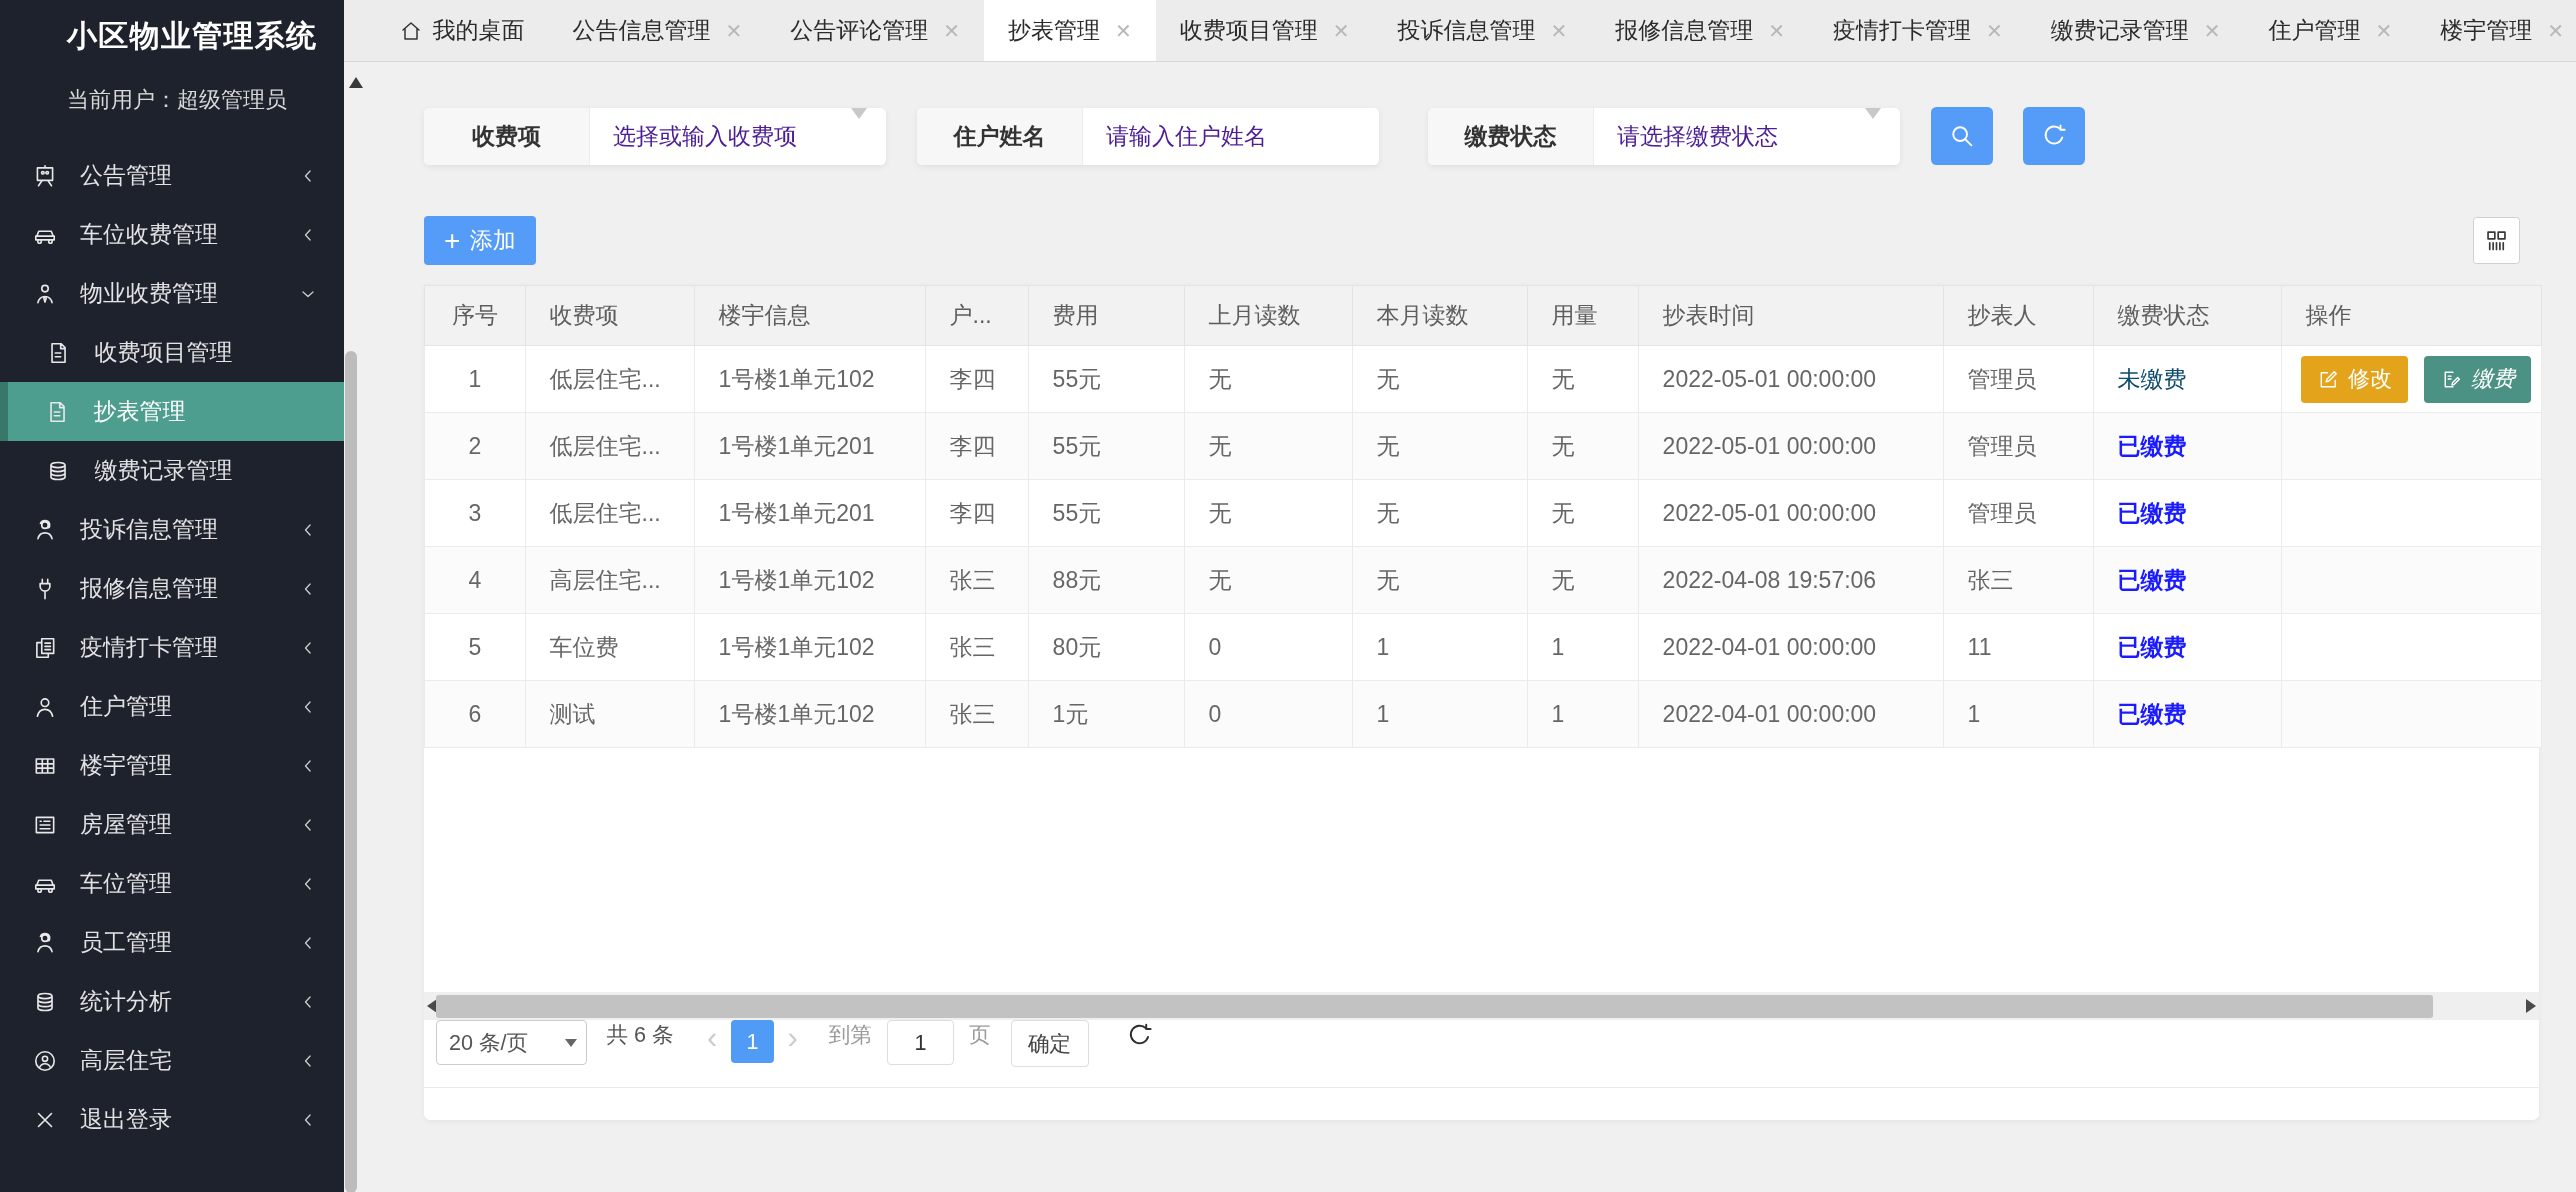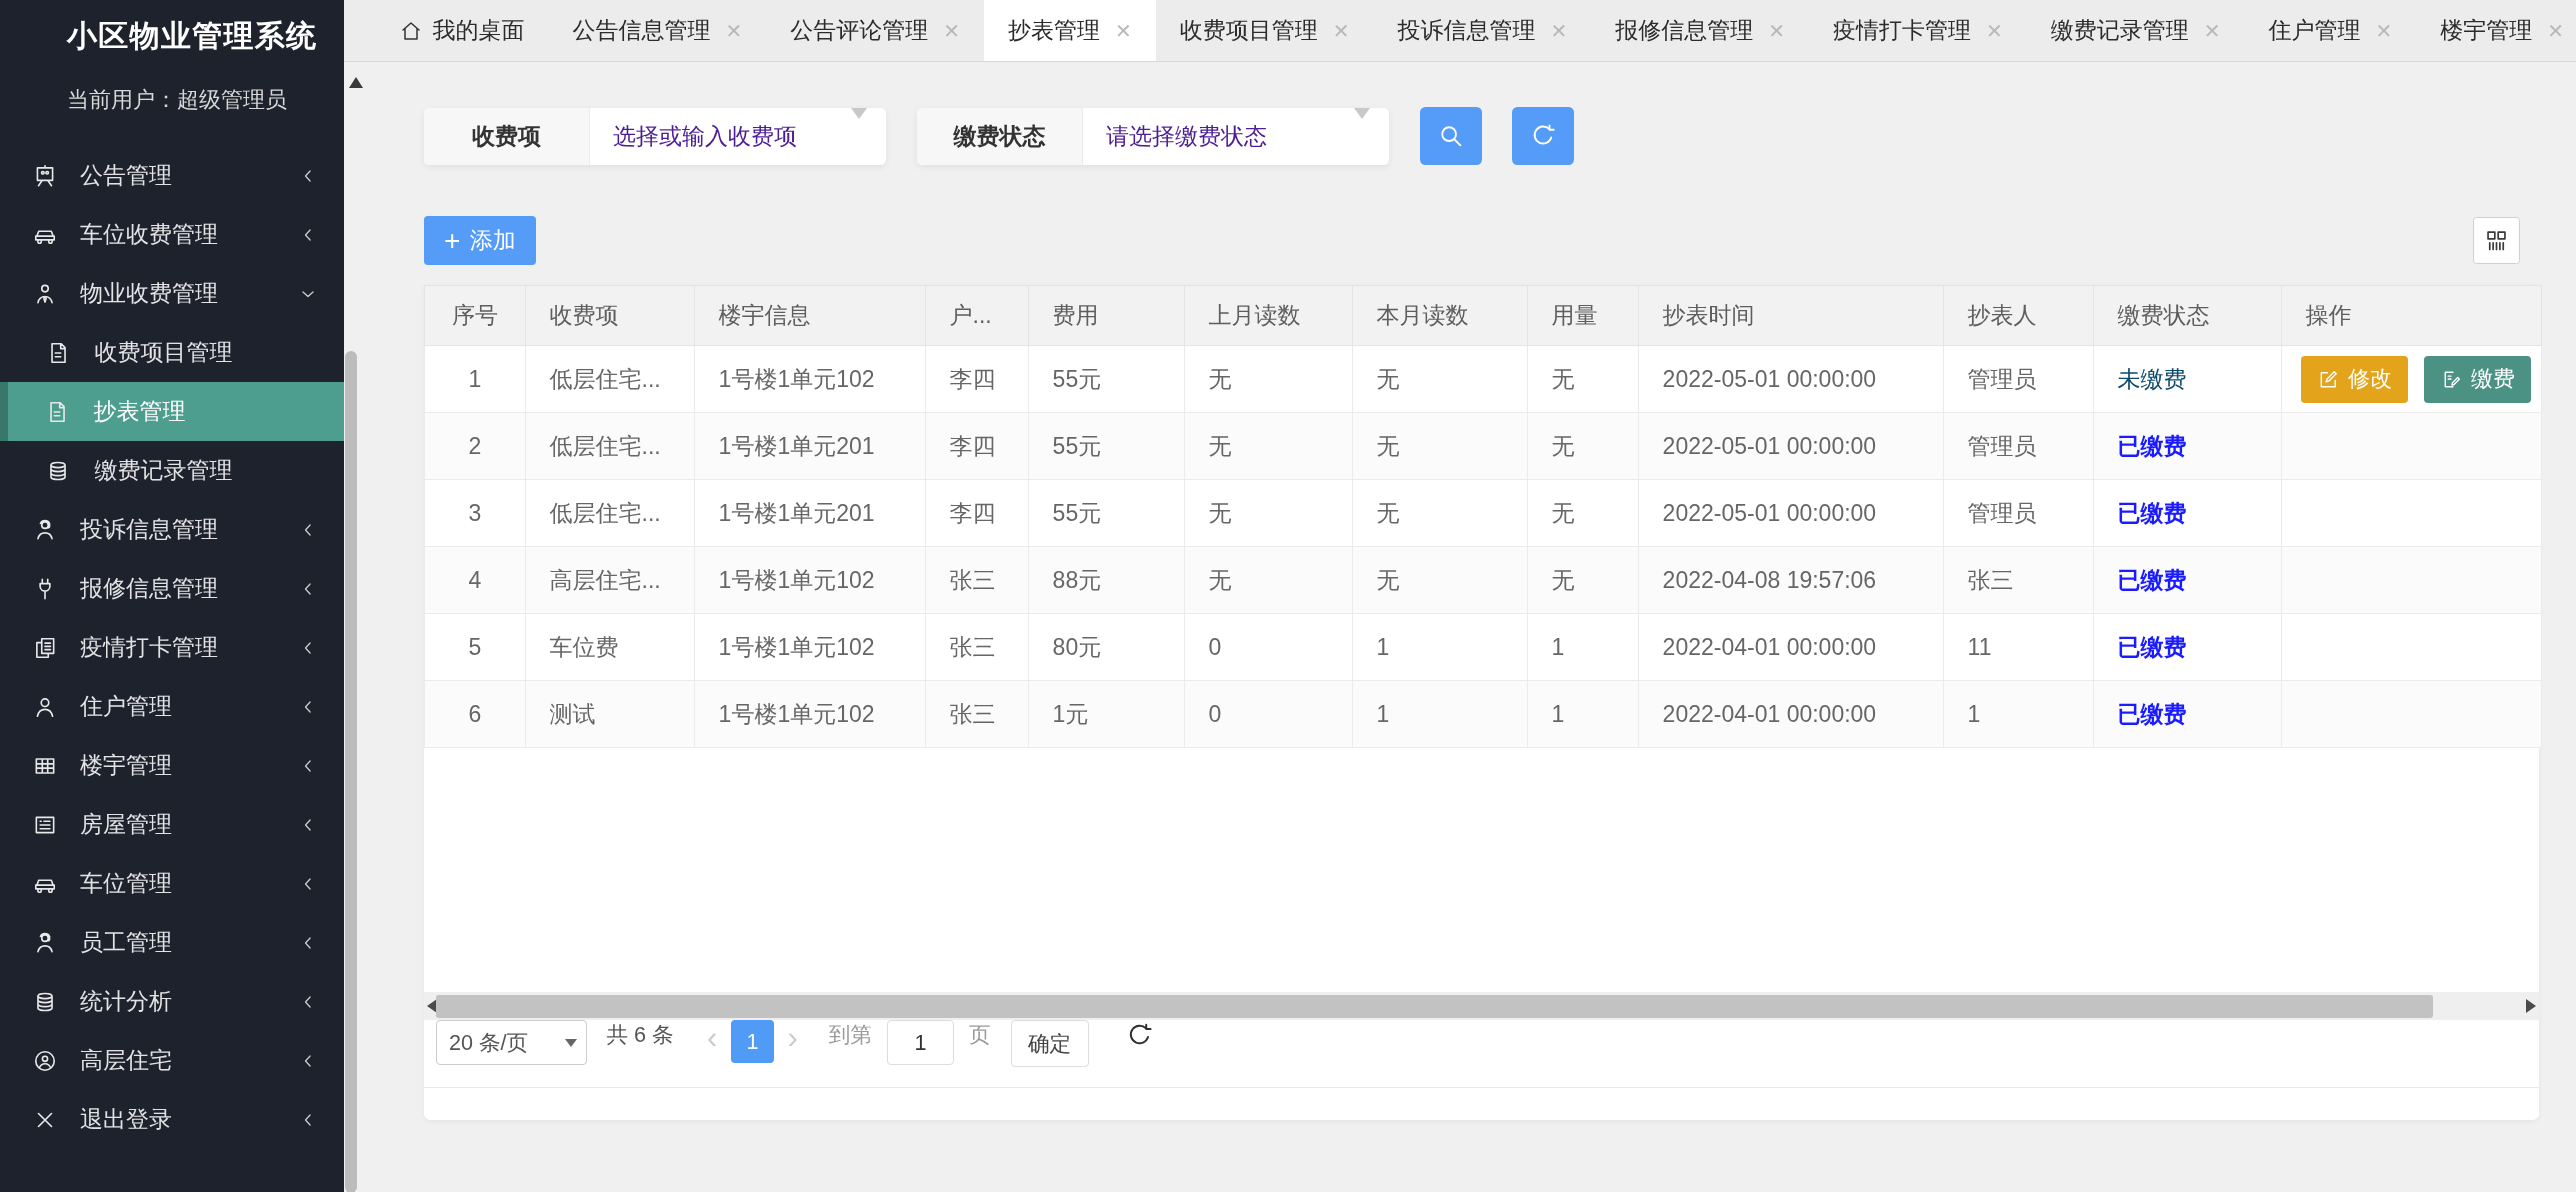--- a/index.html
+++ b/index.html
@@ -64,21 +64,21 @@
   .grid th{height:59px;background:#f2f2f2;font-weight:400;font-size:23px;color:#5e5e5e;text-align:left;padding:0 0 0 23.6px;border:1.3px solid #e4e4e4;white-space:nowrap;overflow:hidden;}
   .grid td{height:66px;font-size:23px;color:#666;padding:0 0 0 23.6px;border:1.3px solid #ebebeb;white-space:nowrap;overflow:hidden;background:#fff;}
   .grid tr:nth-child(even) td{background:#fbfbfb;}
   .grid th.c-center,.grid td.c-center{text-align:center;padding:0;}
   .st-red{color:#0c4a6e;}
   .st-blue{color:#1b1bff;font-weight:bold;}
   .rowbtn{display:inline-flex;align-items:center;height:47px;padding:0 16px;border:none;border-radius:4px;color:#fff;font-size:22px;cursor:pointer;vertical-align:middle;}
   .rowbtn svg{width:23px;height:23px;margin-right:8px;}
   .rowbtn+.rowbtn{margin-left:16px;}
   .rb-edit{background:#e3a41c;}
-  .rb-pay{background:#4b9184;}
+  .rb-pay{background:#4b9184;font-style:italic;}
   .spacer{height:244px;}
 
   
   .hscroll{position:relative;height:28px;background:#efefef;}
   .hthumb{position:absolute;left:12px;top:2.7px;height:23px;width:1997px;background:#c2c2c2;border-radius:2.7px;}
   .harrow-l,.harrow-r{position:absolute;top:6.7px;width:0;height:0;border-top:7.4px solid transparent;border-bottom:7.4px solid transparent;}
   .harrow-l{left:2.7px;border-right:10px solid #4a4a4a;}
   .harrow-r{right:2.7px;border-left:10px solid #4a4a4a;}
 
   
@@ -306,20 +306,24 @@
         </div>
       </div>
 
     <div class="content">
 
       <div class="filters">
         <div class="combo combo1">
           <div class="clabel">收费项</div>
           <div class="cfield">选择或输入收费项</div>
           <div class="caret"></div>
+        </div>
+        <div class="combo combo2">
+          <div class="clabel">住户姓名</div>
+          <div class="cfield">请输入住户姓名</div>
         </div>
         <div class="combo combo3">
           <div class="clabel">缴费状态</div>
           <div class="cfield">请选择缴费状态</div>
           <div class="caret"></div>
         </div>
         <button class="iconbtn btn-search">
           <svg class="ic" viewBox="0 0 24 24">
               <path d="M5 10.5a5.5 5.5 0 1011 0a5.5 5.5 0 10-11 0M14.8 14.8L19.5 19.5"></path>
             </svg>

